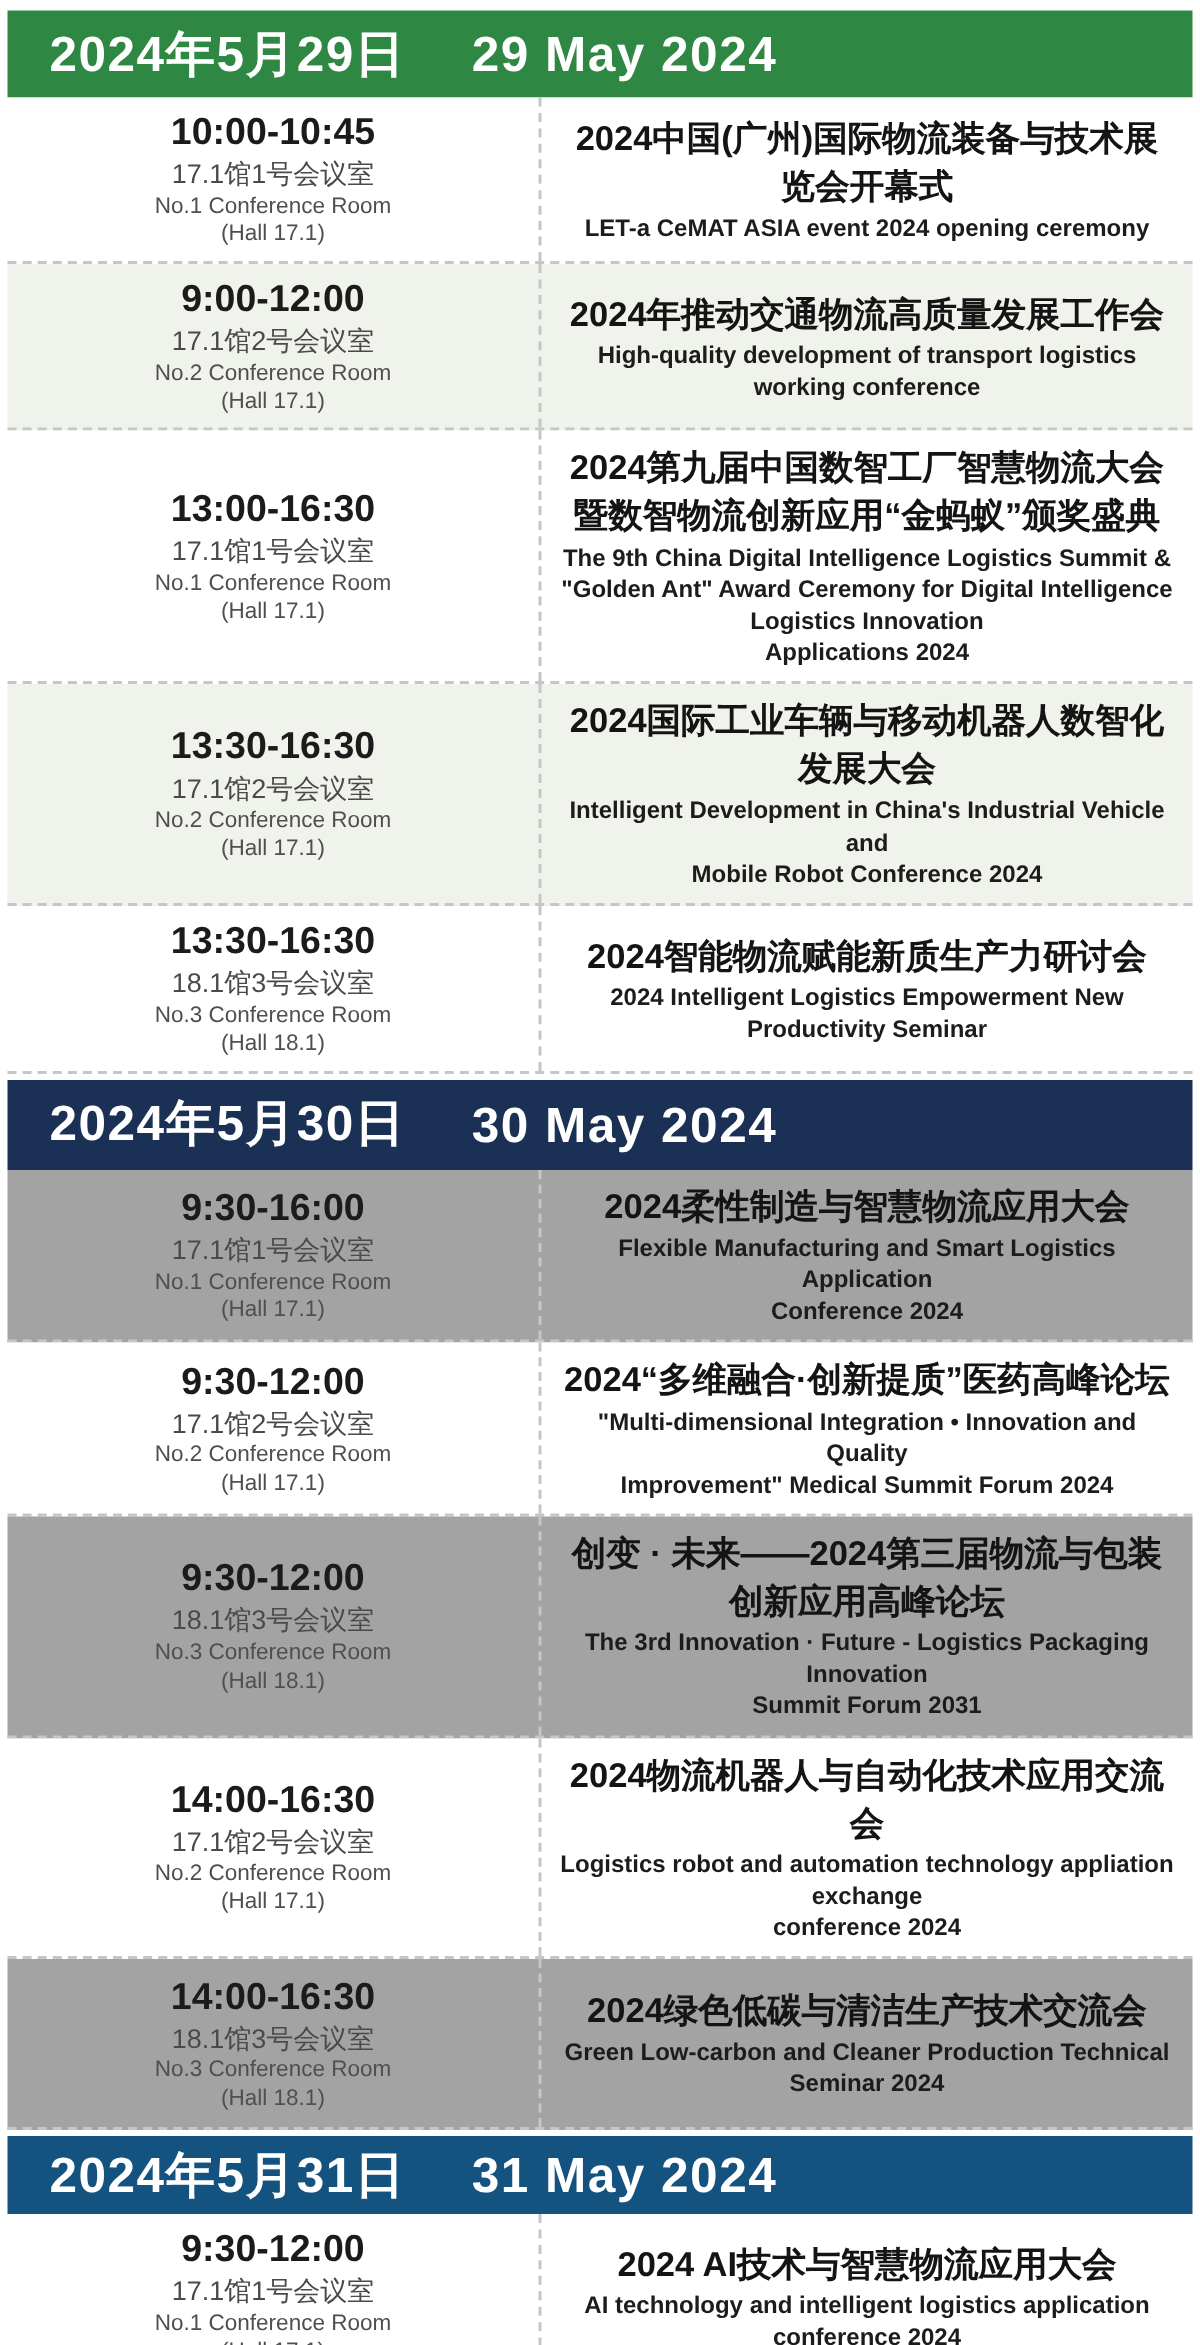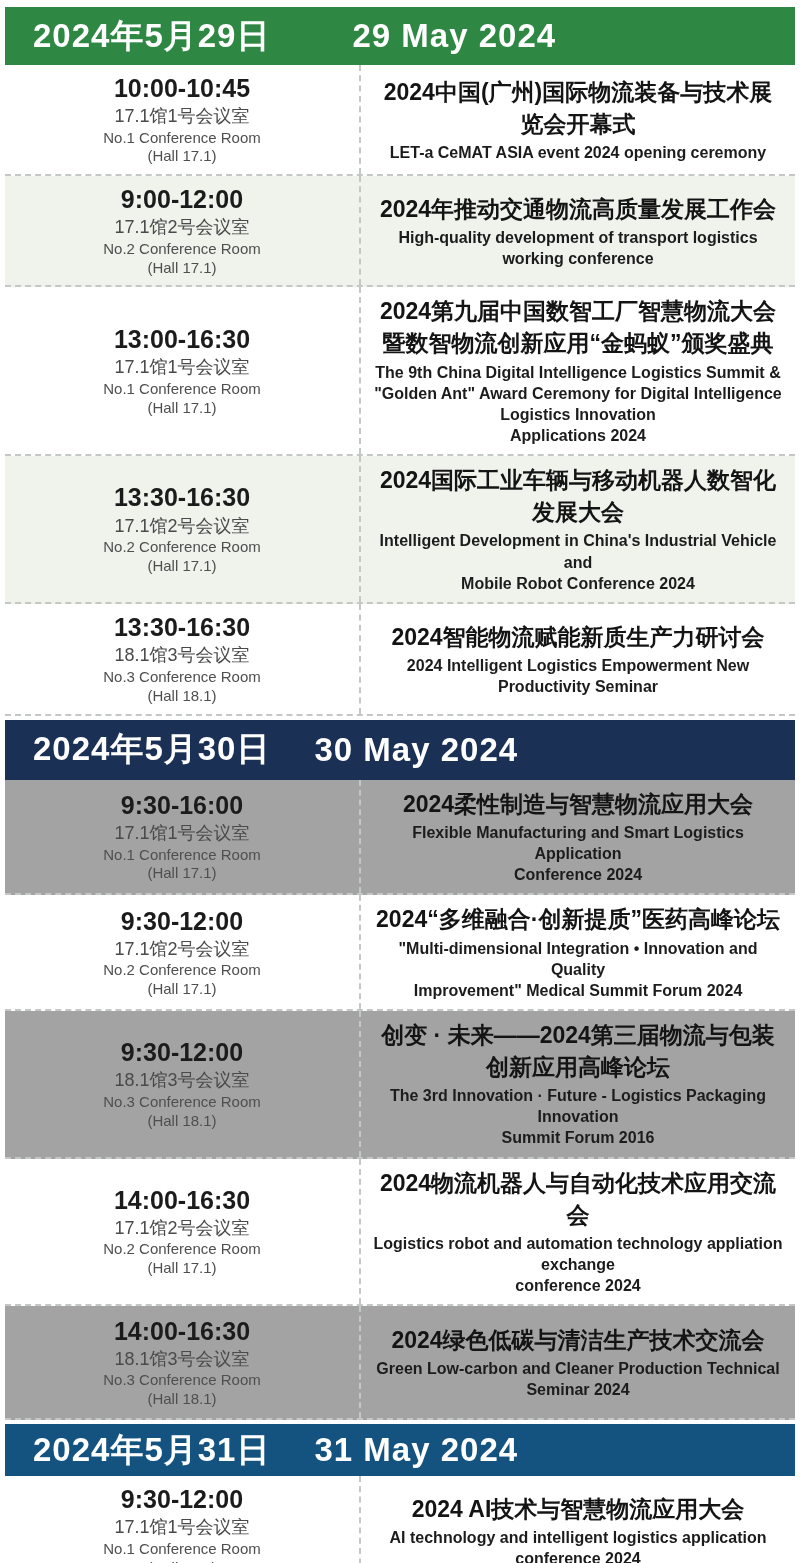--- a/index.html
+++ b/index.html
@@ -2,21 +2,21 @@
 <html><head>
 <meta charset="utf-8">
 <style>
   html,body{margin:0;padding:0;background:#ffffff;}
   body{width:800px;font-family:"Liberation Sans","DejaVu Sans",sans-serif;color:#1e1e1e;}
   .page{width:790px;padding:7px 5px 0 5px;box-sizing:content-box;}
   .day-header{color:#ffffff;font-weight:bold;font-size:33px;display:flex;align-items:center;
               padding-left:28px;letter-spacing:1px;margin-top:4px;}
   .day-header .date-en{margin-left:44px;}
   .day-header.first{margin-top:0;}
-  .hdr-1{background:#2e8742;height:58px;gap:38px;}
+  .hdr-1{background:#2e8742;height:58px;}
   .hdr-2{background:#1b3055;height:60px;}
   .hdr-3{background:#14537f;height:52px;padding-left:28px;}
   .row{display:flex;border-bottom:2px dashed #c4c8c4;background:#ffffff;}
   .tint-g{background:#f0f2ec;}
   .tint-n{background:#a3a3a3;}
   .cell-left{width:356px;border-right:2px dashed #c4c8c4;display:flex;flex-direction:column;
              justify-content:center;align-items:center;text-align:center;padding:8px 6px;box-sizing:border-box;}
   .cell-right{flex:1;display:flex;flex-direction:column;justify-content:center;align-items:center;
               text-align:center;padding:8px 12px;box-sizing:border-box;}
   .time{font-size:25px;font-weight:bold;color:#1b1b1b;line-height:1.25;}
@@ -141,21 +141,21 @@
   <div class="row tint-n" style="min-height:98px">
     <div class="cell-left">
       <div class="time">9:30-12:00</div>
       <div class="loc-cn">18.1馆3号会议室</div>
       <div class="loc-en">No.3 Conference Room</div>
       <div class="loc-hall">(Hall 18.1)</div>
     </div>
     <div class="cell-right">
       <div class="title-cn">创变 · 未来——2024第三届物流与包装创新应用高峰论坛</div>
       <div class="title-en">The 3rd Innovation · Future - Logistics Packaging Innovation
-Summit Forum 2016</div>
+Summit Forum 2031</div>
     </div>
   </div>
 
   <div class="row" style="min-height:99px">
     <div class="cell-left">
       <div class="time">14:00-16:30</div>
       <div class="loc-cn">17.1馆2号会议室</div>
       <div class="loc-en">No.2 Conference Room</div>
       <div class="loc-hall">(Hall 17.1)</div>
     </div>

